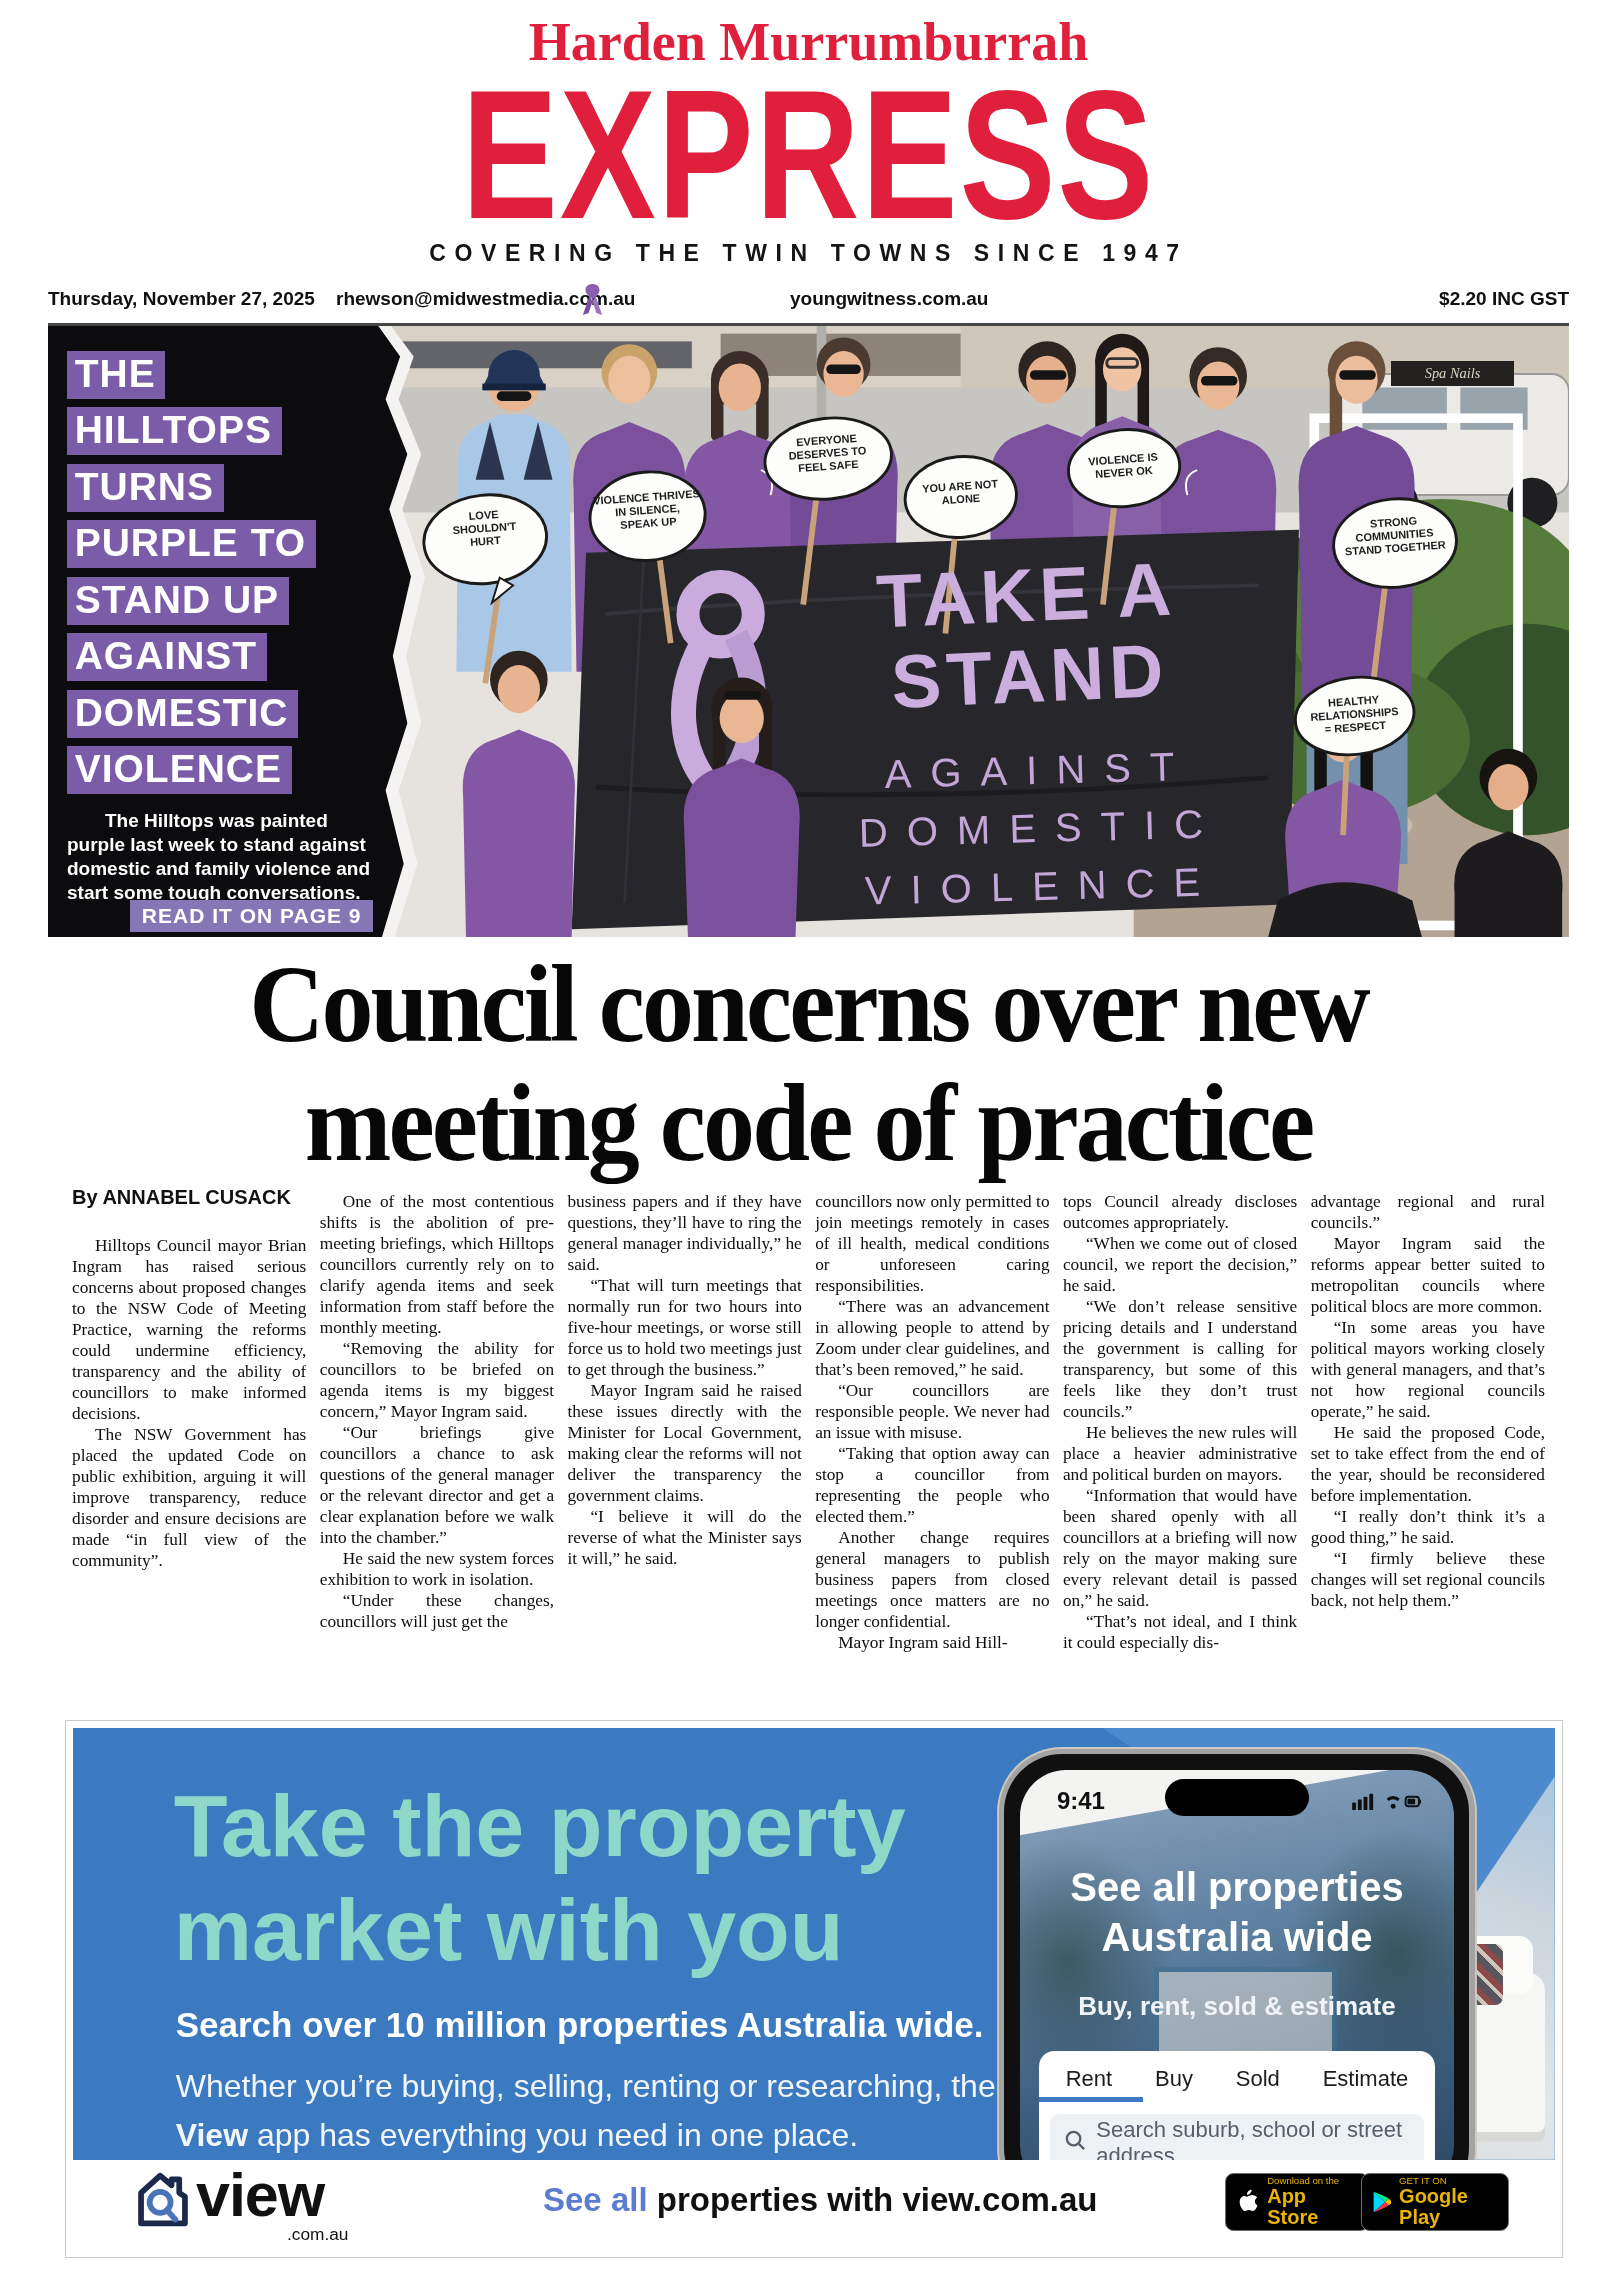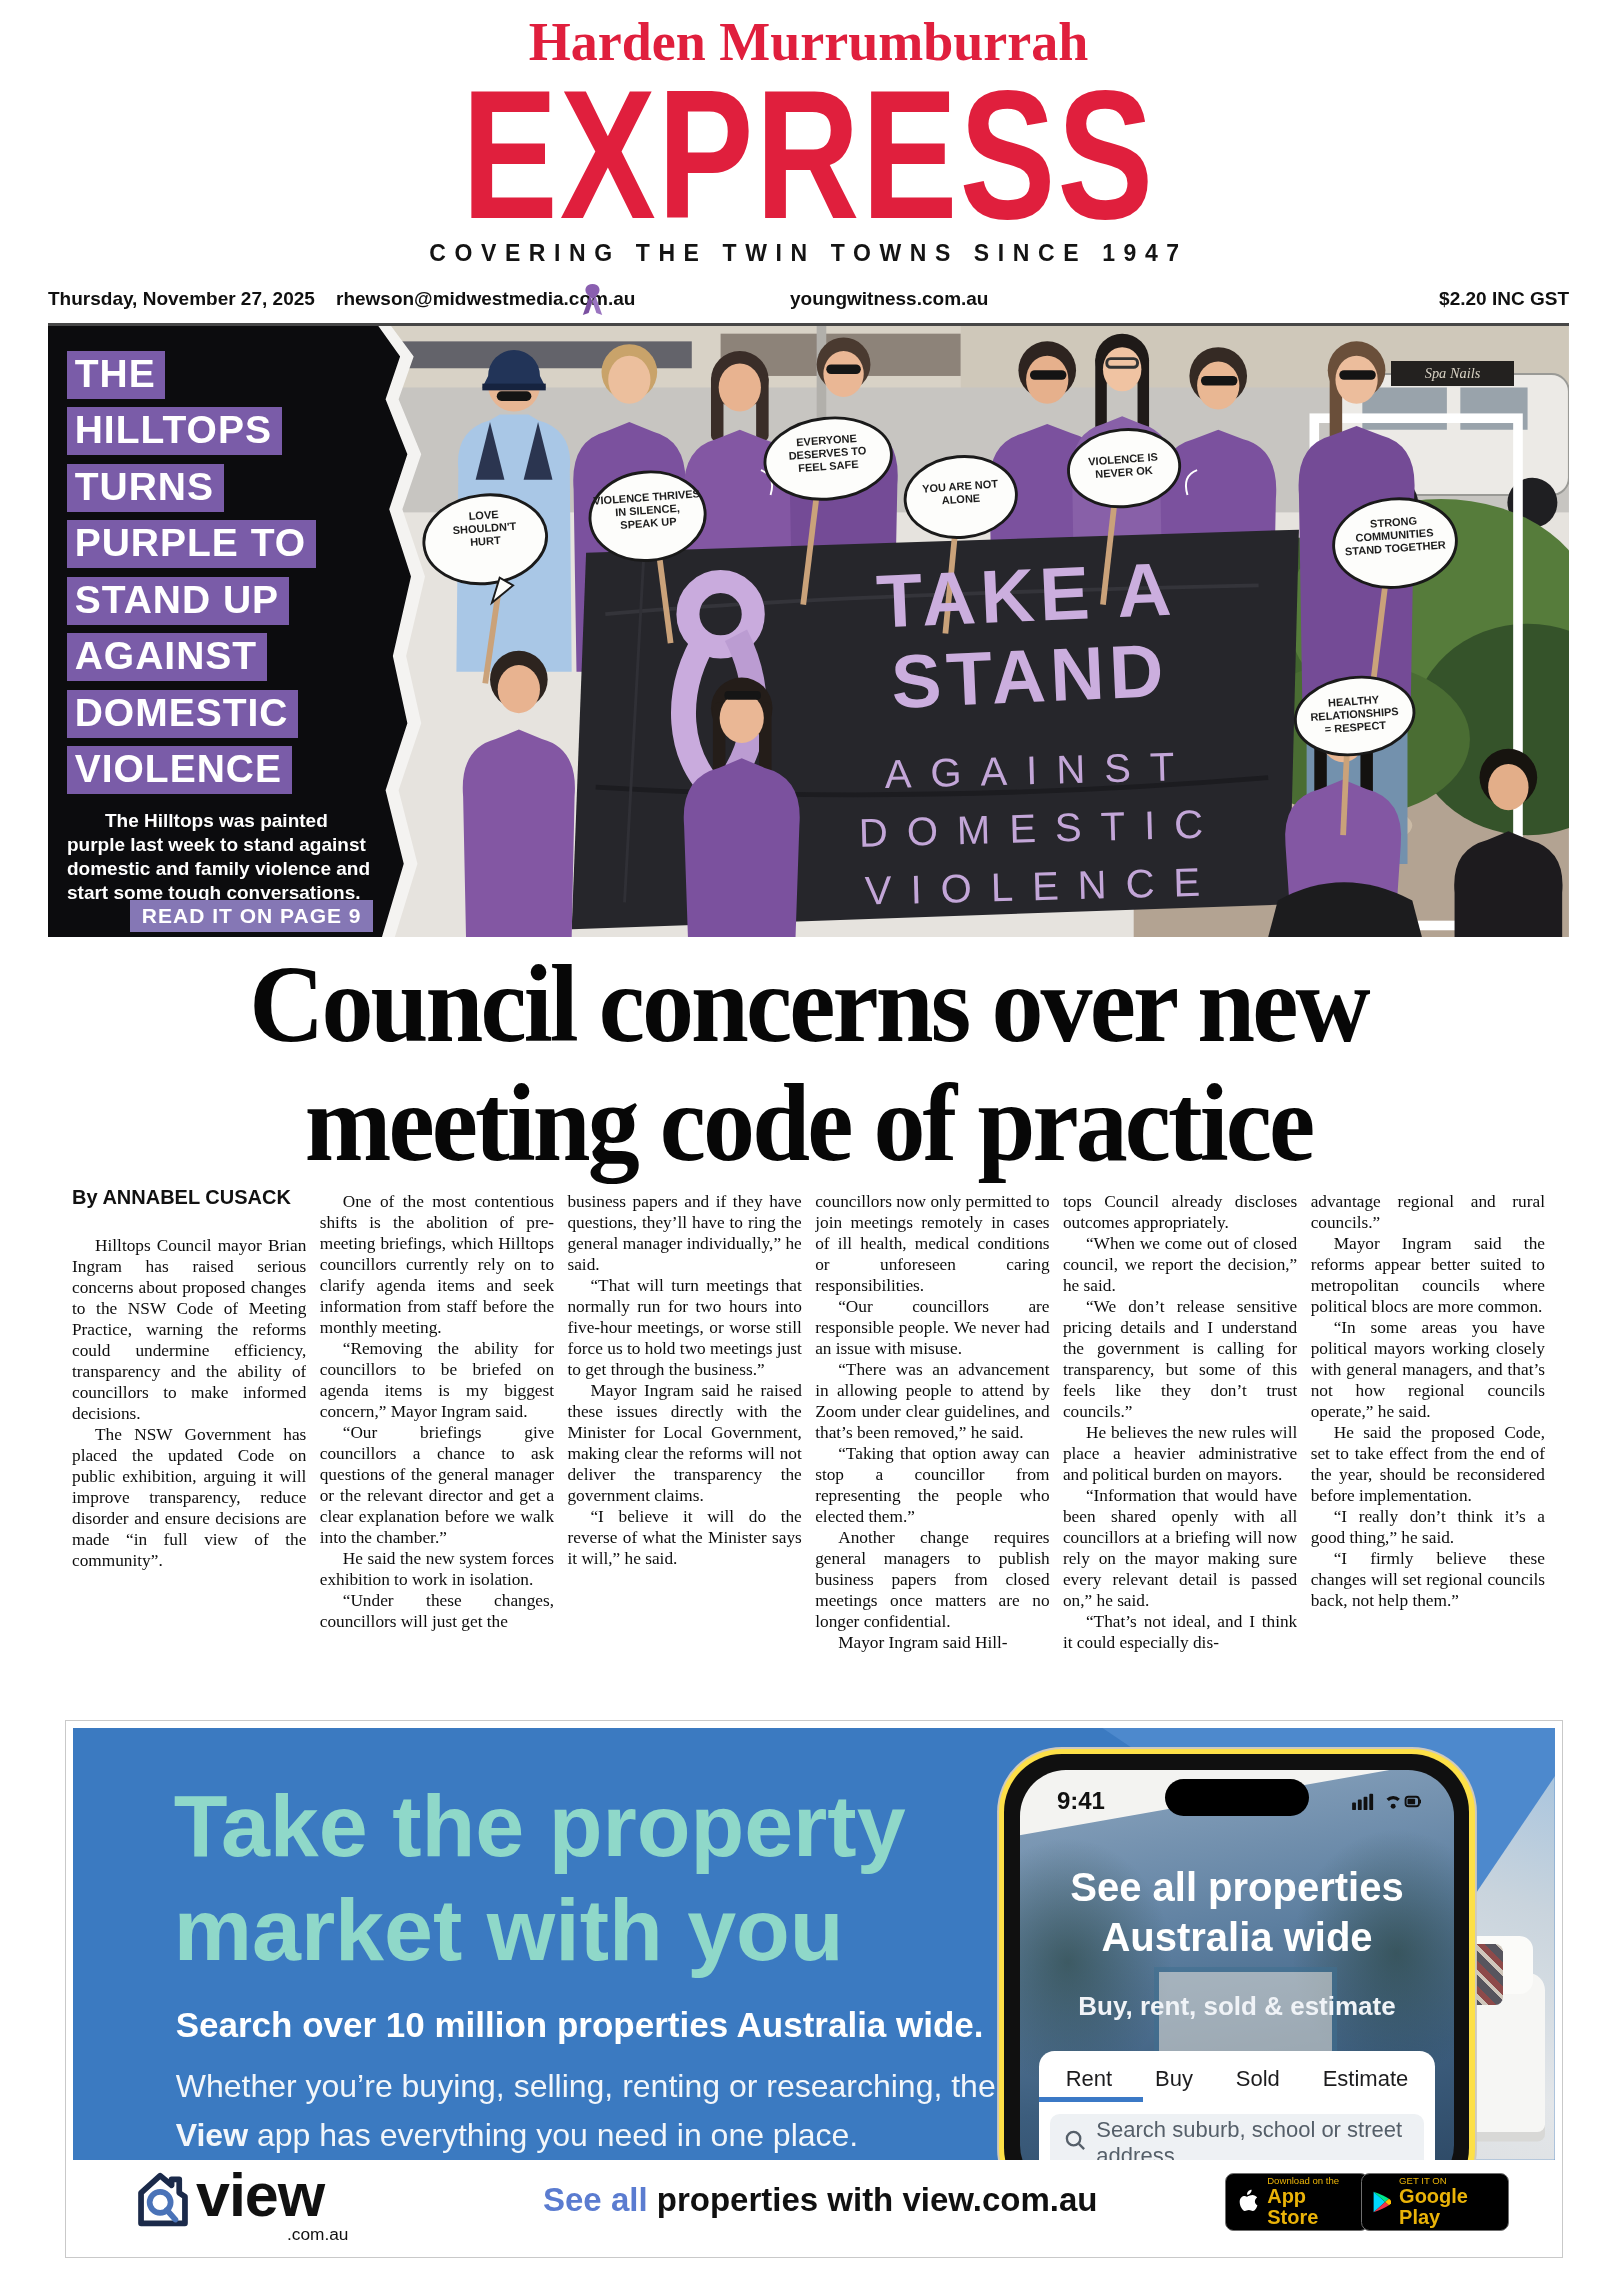--- a/index.html
+++ b/index.html
@@ -82,21 +82,21 @@
   .cushion{position:absolute;top:-29px;left:115px;width:88px;height:61px;background:#57555e;border-radius:7.7px;
     background-image:repeating-linear-gradient(45deg,#8d4a4a 0 5.8px,#57555e 5.8px 13.4px,#cfc6bb 13.4px 17.3px);}
   .ad-heading{position:absolute;left:101px;top:46px;font-weight:700;font-size:88px;
     line-height:1.18;color:#8fd8c9;}
   .ad-sub{position:absolute;left:103px;top:277px;font-weight:700;font-size:35px;color:#ffffff;}
   .ad-body{position:absolute;left:103px;top:334px;width:1153px;font-weight:400;font-size:32px;
     line-height:1.55;color:#f2f6fa;}
   .ad-body b{font-weight:700;}
 
   
-  .phone{position:absolute;left:926px;top:21px;width:465px;height:452px;background:#fde047;
+  .phone{position:absolute;left:926px;top:21px;width:465px;height:452px;background:#a3a3a3;
     border-radius:63px;box-shadow:0 0 0 1.9px #cfc9bd;padding:5.8px;}
   .phone-bezel{position:absolute;inset:5.8px;background:#101010;border-radius:58px;padding:9.6px;}
   .phone-screen{position:absolute;inset:15.4px;border-radius:46px;overflow:hidden;
     background:linear-gradient(170deg,#f3f3f1 0%,#f3f3f1 13%,#7d99b5 13.2%,#5d7fa0 40%,#3c5d7d 70%,#2c4763 100%);}
   .scr-tree{position:absolute;width:211px;height:250px;border-radius:50%;
     background:radial-gradient(ellipse at center,rgba(35,60,50,.55),rgba(35,60,50,0) 70%);}
   .scr-house{position:absolute;left:134px;top:197px;width:173px;height:106px;background:#e8e4dc;
     border:5.8px solid #3f6f90;opacity:.55;}
   .notch{position:absolute;top:9.6px;left:50%;transform:translateX(-50%);width:144px;height:37px;
     background:#000;border-radius:19px;}
@@ -384,22 +384,22 @@
       <p>“Under these changes, councillors will just get the</p>
     </div>
   <div class="col cont">
       <p>business papers and if they have questions, they’ll have to ring the general manager individually,” he said.</p>
       <p>“That will turn meetings that normally run for two hours into five-hour meetings, or worse still force us to hold two meetings just to get through the business.”</p>
       <p>Mayor Ingram said he raised these issues directly with the Minister for Local Government, making clear the reforms will not deliver the transparency the government claims.</p>
       <p>“I believe it will do the reverse of what the Minister says it will,” he said.</p>
     </div>
   <div class="col cont">
       <p>councillors now only permitted to join meetings remotely in cases of ill health, medical conditions or unforeseen caring responsibilities.</p>
+      <p>“There was an advancement in allowing people to attend by Zoom under clear guidelines, and that’s been removed,” he said.</p>
       <p>“Our councillors are responsible people. We never had an issue with misuse.</p>
-      <p>“There was an advancement in allowing people to attend by Zoom under clear guidelines, and that’s been removed,” he said.</p>
       <p>“Taking that option away can stop a councillor from representing the people who elected them.”</p>
       <p>Another change requires general managers to publish business papers from closed meetings once matters are no longer confidential.</p>
       <p>Mayor Ingram said Hill-</p>
     </div>
   <div class="col cont">
       <p>tops Council already discloses outcomes appropriately.</p>
       <p>“When we come out of closed council, we report the decision,” he said.</p>
       <p>“We don’t release sensitive pricing details and I understand the government is calling for transparency, but some of this feels like they don’t trust councils.”</p>
       <p>He believes the new rules will place a heavier administrative and political burden on mayors.</p>
       <p>“Information that would have been shared openly with all councillors at a briefing will now rely on the mayor making sure every relevant detail is passed on,” he said.</p>

